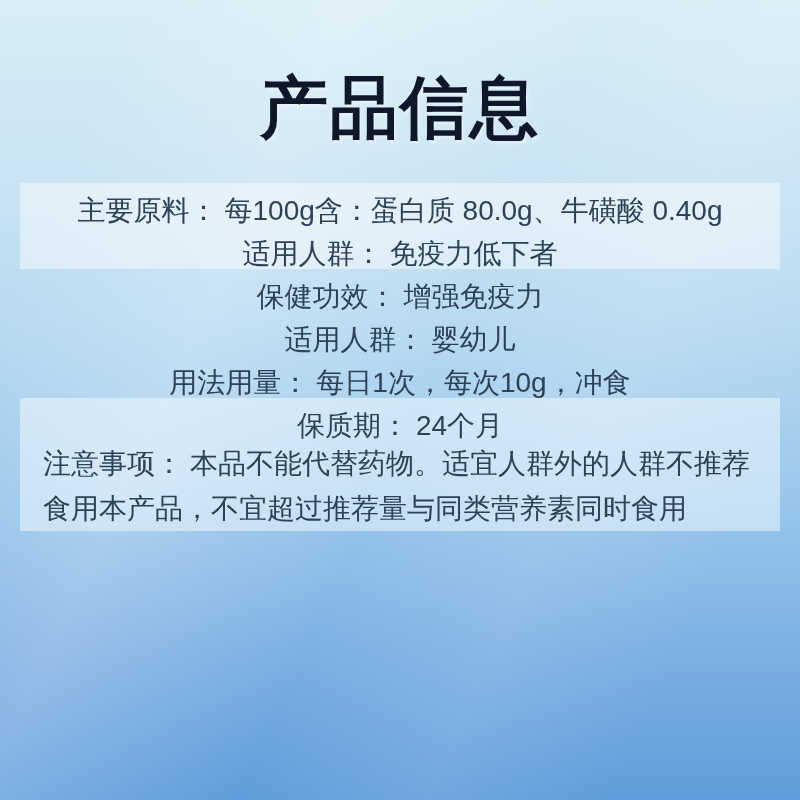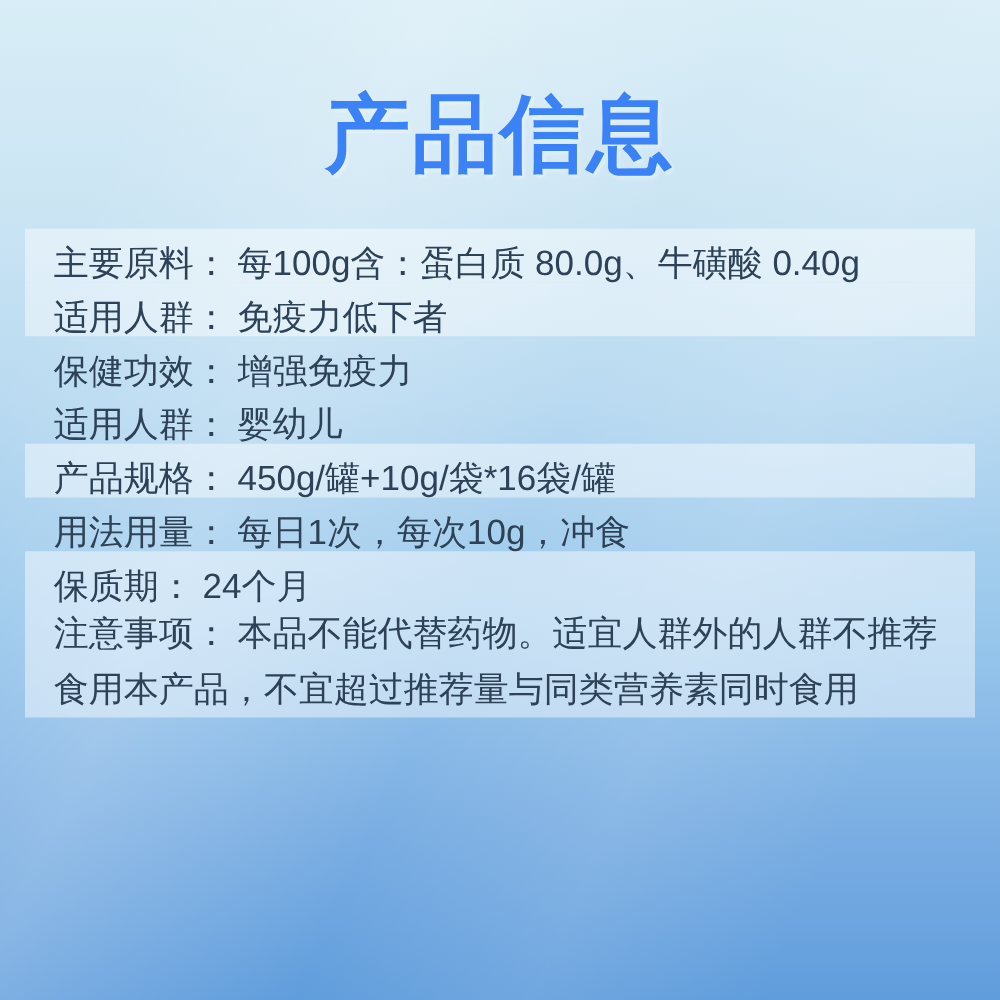--- a/index.html
+++ b/index.html
@@ -34,38 +34,39 @@
     position: absolute;
     top: 70px;
     left: 0;
     width: 100%;
     margin: 0;
     text-align: center;
     font-size: 68px;
     line-height: 1.1;
     font-weight: 900;
     letter-spacing: 2px;
-    color: #3b82f6;
+    color: #0f172a;
     text-shadow: 2px 3px 3px rgba(255,255,255,0.35);
   }
   .info-table {
     position: absolute;
     top: 183px;
     left: 20px;
     width: 760px;
   }
   .row {
     font-size: 28px;
     color: #2d4257;
     padding: 0 23px;
   }
   .row.single {
     height: 43px;
     line-height: 55px;
     white-space: nowrap;
+    text-align: center;
   }
   .row.multi {
     height: 90px;
     line-height: 45px;
   }
   .row.banded {
     background: rgba(255, 255, 255, 0.45);
   }
   .row .label { display: inline; }
   .row .value { display: inline; margin-left: 7px; }
@@ -88,23 +89,20 @@
   </div>
 
   <div class="row single">
     <span class="label">保健功效：</span><span class="value">增强免疫力</span>
   </div>
 
   <div class="row single">
     <span class="label">适用人群：</span><span class="value">婴幼儿</span>
   </div>
 
-  <div class="row single banded">
-    <span class="label">产品规格：</span><span class="value">450g/罐+10g/袋*16袋/罐</span>
-  </div>
 
   <div class="row single">
     <span class="label">用法用量：</span><span class="value">每日1次，每次10g，冲食</span>
   </div>
 
   <div class="row single banded">
     <span class="label">保质期：</span><span class="value">24个月</span>
   </div>
 
 

